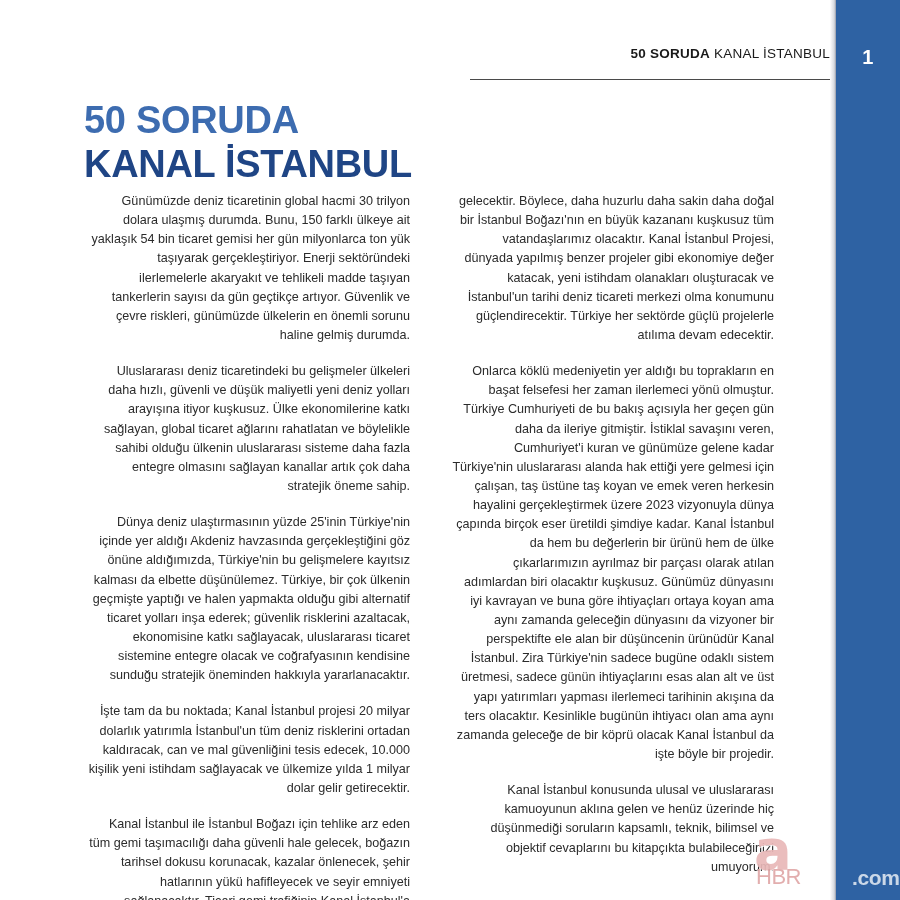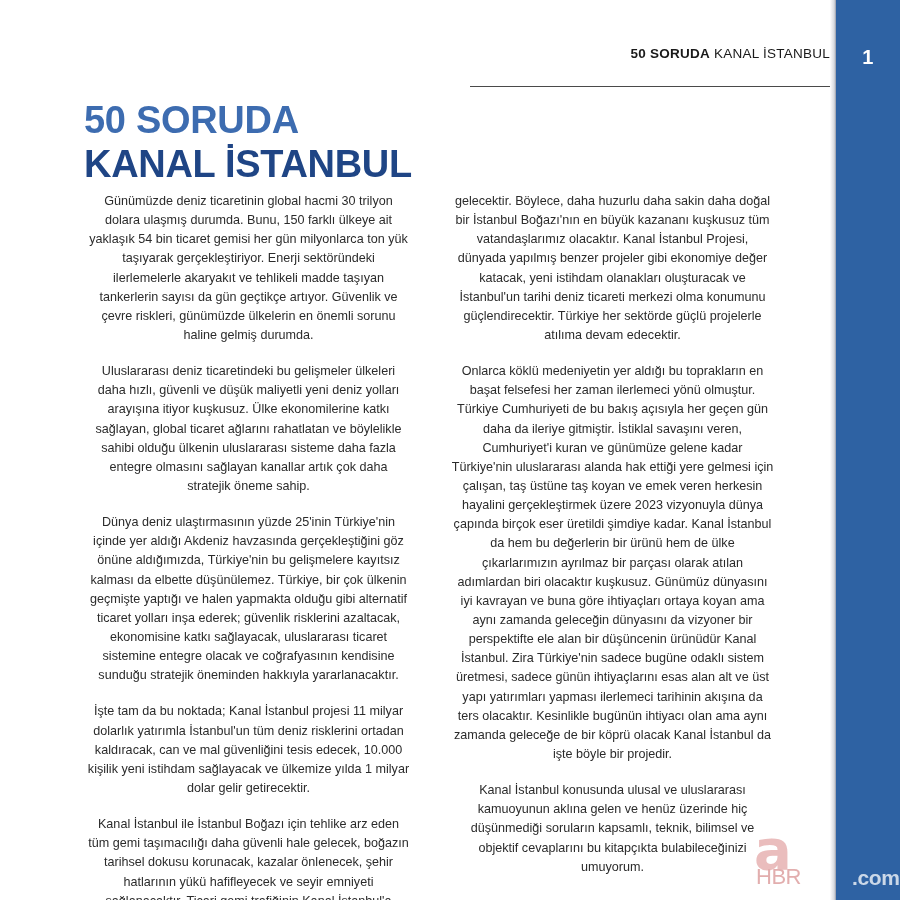--- a/index.html
+++ b/index.html
@@ -54,21 +54,21 @@
   }
 
   
   .running-header {
     position: absolute;
     top: 44px;
     right: 70px;
     width: 360px;
     text-align: right;
     border-bottom: 1.4px solid #4a4a4a;
-    padding-bottom: 24px;
+    padding-bottom: 17px;
   }
   .running-header .rh-text {
     font-size: 13.5px;
     color: #1a1a1a;
     letter-spacing: 0.25px;
     white-space: nowrap;
   }
   .running-header .rh-bold {
     font-weight: bold;
   }
@@ -107,21 +107,21 @@
     align-items: flex-start;
   }
   .col {
     width: 326px;
   }
   .col p {
     margin: 0 0 17px 3px;
     font-size: 12.6px;
     line-height: 1.52;
     color: #2b2b2b;
-    text-align: center;
+    text-align: right;
   }
   .col p:last-child {
     margin-bottom: 0;
   }
 
   
   .watermark {
     position: absolute;
     left: 752px;
     top: 822px;
@@ -181,21 +181,21 @@
     <span class="line1">50 SORUDA</span>
     <span class="line2">KANAL İSTANBUL</span>
   </div>
 
   <div class="columns">
 
     <div class="col">
       <p>Günümüzde deniz ticaretinin global hacmi 30 trilyon dolara ulaşmış durumda. Bunu, 150 farklı ülkeye ait yaklaşık 54 bin ticaret gemisi her gün milyonlarca ton yük taşıyarak gerçekleştiriyor. Enerji sektöründeki ilerlemelerle akaryakıt ve tehlikeli madde taşıyan tankerlerin sayısı da gün geçtikçe artıyor. Güvenlik ve çevre riskleri, günümüzde ülkelerin en önemli sorunu haline gelmiş durumda.</p>
       <p>Uluslararası deniz ticaretindeki bu gelişmeler ülkeleri daha hızlı, güvenli ve düşük maliyetli yeni deniz yolları arayışına itiyor kuşkusuz. Ülke ekonomilerine katkı sağlayan, global ticaret ağlarını rahatlatan ve böylelikle sahibi olduğu ülkenin uluslararası sisteme daha fazla entegre olmasını sağlayan kanallar artık çok daha stratejik öneme sahip.</p>
       <p>Dünya deniz ulaştırmasının yüzde 25'inin Türkiye'nin içinde yer aldığı Akdeniz havzasında gerçekleştiğini göz önüne aldığımızda, Türkiye'nin bu gelişmelere kayıtsız kalması da elbette düşünülemez. Türkiye, bir çok ülkenin geçmişte yaptığı ve halen yapmakta olduğu gibi alternatif ticaret yolları inşa ederek; güvenlik risklerini azaltacak, ekonomisine katkı sağlayacak, uluslararası ticaret sistemine entegre olacak ve coğrafyasının kendisine sunduğu stratejik öneminden hakkıyla yararlanacaktır.</p>
-      <p>İşte tam da bu noktada; Kanal İstanbul projesi 11 milyar dolarlık yatırımla İstanbul'un tüm deniz risklerini ortadan kaldıracak, can ve mal güvenliğini tesis edecek, 10.000 kişilik yeni istihdam sağlayacak ve ülkemize yılda 1 milyar dolar gelir getirecektir.</p>
+      <p>İşte tam da bu noktada; Kanal İstanbul projesi 20 milyar dolarlık yatırımla İstanbul'un tüm deniz risklerini ortadan kaldıracak, can ve mal güvenliğini tesis edecek, 10.000 kişilik yeni istihdam sağlayacak ve ülkemize yılda 1 milyar dolar gelir getirecektir.</p>
       <p>Kanal İstanbul ile İstanbul Boğazı için tehlike arz eden tüm gemi taşımacılığı daha güvenli hale gelecek, boğazın tarihsel dokusu korunacak, kazalar önlenecek, şehir hatlarının yükü hafifleyecek ve seyir emniyeti sağlanacaktır. Ticari gemi trafiğinin Kanal İstanbul'a geçmesiyle, İstanbul Boğazı spor, kültür ve sanat alanlarında çeşitli organizasyonlar ve aktiviteler için önemli bir merkez haline</p>
     </div>
 
     <div class="col">
       <p>gelecektir. Böylece, daha huzurlu daha sakin daha doğal bir İstanbul Boğazı'nın en büyük kazananı kuşkusuz tüm vatandaşlarımız olacaktır. Kanal İstanbul Projesi, dünyada yapılmış benzer projeler gibi ekonomiye değer katacak, yeni istihdam olanakları oluşturacak ve İstanbul'un tarihi deniz ticareti merkezi olma konumunu güçlendirecektir. Türkiye her sektörde güçlü projelerle atılıma devam edecektir.</p>
       <p>Onlarca köklü medeniyetin yer aldığı bu toprakların en başat felsefesi her zaman ilerlemeci yönü olmuştur. Türkiye Cumhuriyeti de bu bakış açısıyla her geçen gün daha da ileriye gitmiştir. İstiklal savaşını veren, Cumhuriyet'i kuran ve günümüze gelene kadar Türkiye'nin uluslararası alanda hak ettiği yere gelmesi için çalışan, taş üstüne taş koyan ve emek veren herkesin hayalini gerçekleştirmek üzere 2023 vizyonuyla dünya çapında birçok eser üretildi şimdiye kadar. Kanal İstanbul da hem bu değerlerin bir ürünü hem de ülke çıkarlarımızın ayrılmaz bir parçası olarak atılan adımlardan biri olacaktır kuşkusuz. Günümüz dünyasını iyi kavrayan ve buna göre ihtiyaçları ortaya koyan ama aynı zamanda geleceğin dünyasını da vizyoner bir perspektifte ele alan bir düşüncenin ürünüdür Kanal İstanbul. Zira Türkiye'nin sadece bugüne odaklı sistem üretmesi, sadece günün ihtiyaçlarını esas alan alt ve üst yapı yatırımları yapması ilerlemeci tarihinin akışına da ters olacaktır. Kesinlikle bugünün ihtiyacı olan ama aynı zamanda geleceğe de bir köprü olacak Kanal İstanbul da işte böyle bir projedir.</p>
       <p>Kanal İstanbul konusunda ulusal ve uluslararası kamuoyunun aklına gelen ve henüz üzerinde hiç düşünmediği soruların kapsamlı, teknik, bilimsel ve objektif cevaplarını bu kitapçıkta bulabileceğinizi umuyorum.</p>
 
     </div>
 

